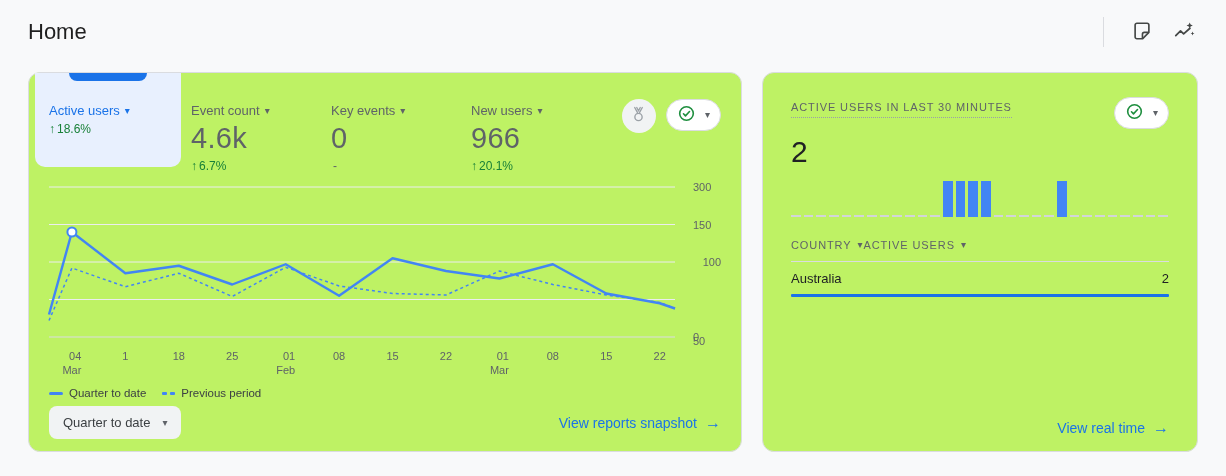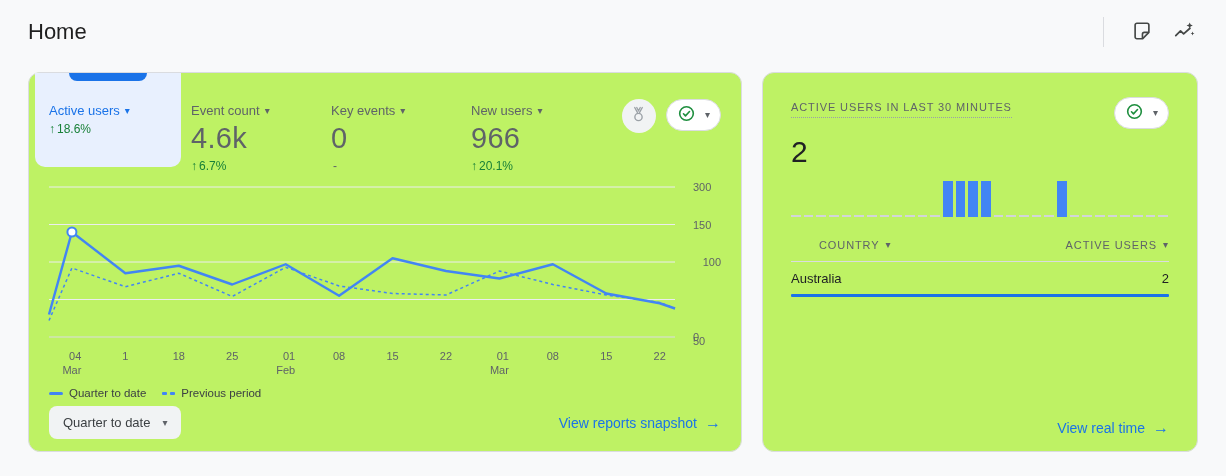--- a/index.html
+++ b/index.html
@@ -88,21 +88,21 @@
     border-bottom:1px dotted #9aa0a6; padding-bottom:4px; margin-top:4px;
   }
   .rt-value { font-size:30px; color:#202124; margin-top:6px; }
   .rt-sub { font-size:11px; letter-spacing:0.9px; color:#5f6368; font-weight:500; text-transform:uppercase; margin-top:20px; }
   .minute-bars { display:flex; gap:2px; height:40px; align-items:flex-end; margin-top:8px; }
   .mslot { flex:1; position:relative; height:100%; }
   .mslot .dash { position:absolute; bottom:0; left:0; right:1px; height:2px; background:#d2d5d9; }
   .mslot .bar { position:absolute; bottom:0; left:0; right:1px; background:#4285f4; }
 
   .rt-table { margin-top:22px; }
-  .rt-thead { display:flex; justify-content:space-between; align-items:center; padding-bottom:10px;margin-left:28px; }
+  .rt-thead { display:flex; justify-content:flex-start; align-items:center; padding-bottom:10px; }
   .th { font-size:11px; letter-spacing:0.9px; color:#5f6368; font-weight:500; display:flex; align-items:center; gap:6px; cursor:pointer; }
   .rt-sep { height:1px; background:#dadce0; }
   .rt-row { display:flex; justify-content:space-between; font-size:13px; color:#202124; padding:9px 0 8px; }
   .rt-rowbar { height:3px; background:#1a73e8; border-radius:1px; }
   .rt-footer { margin-top:auto; display:flex; justify-content:flex-end; }
 </style>
 </head>
 <body>
 
 <header class="topbar">

